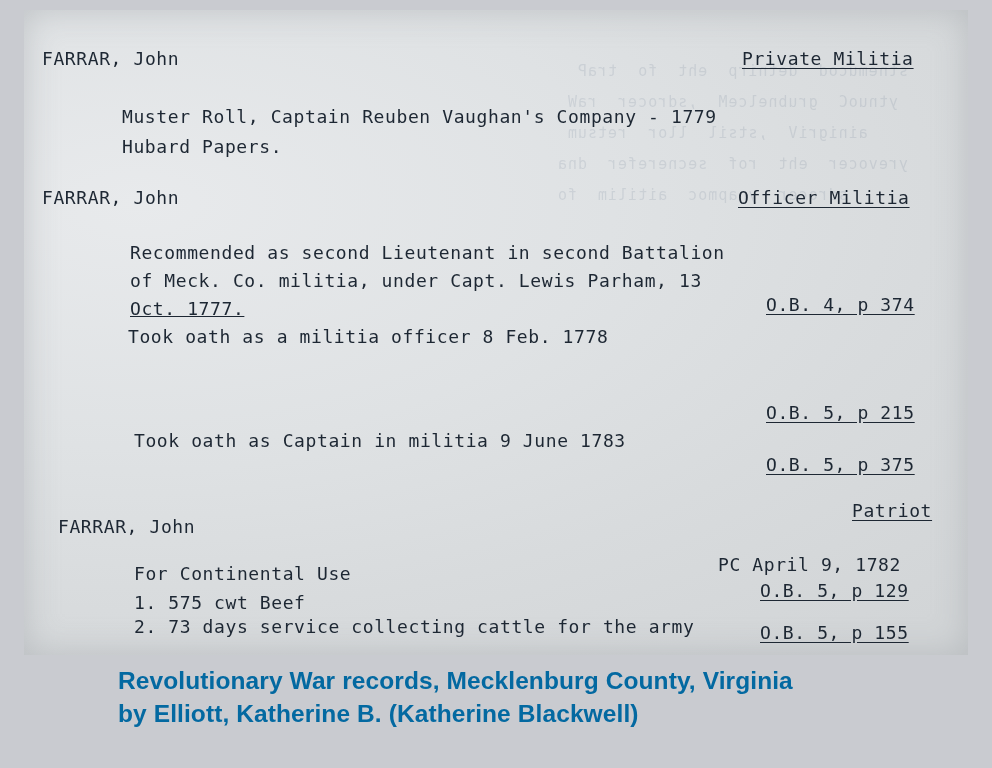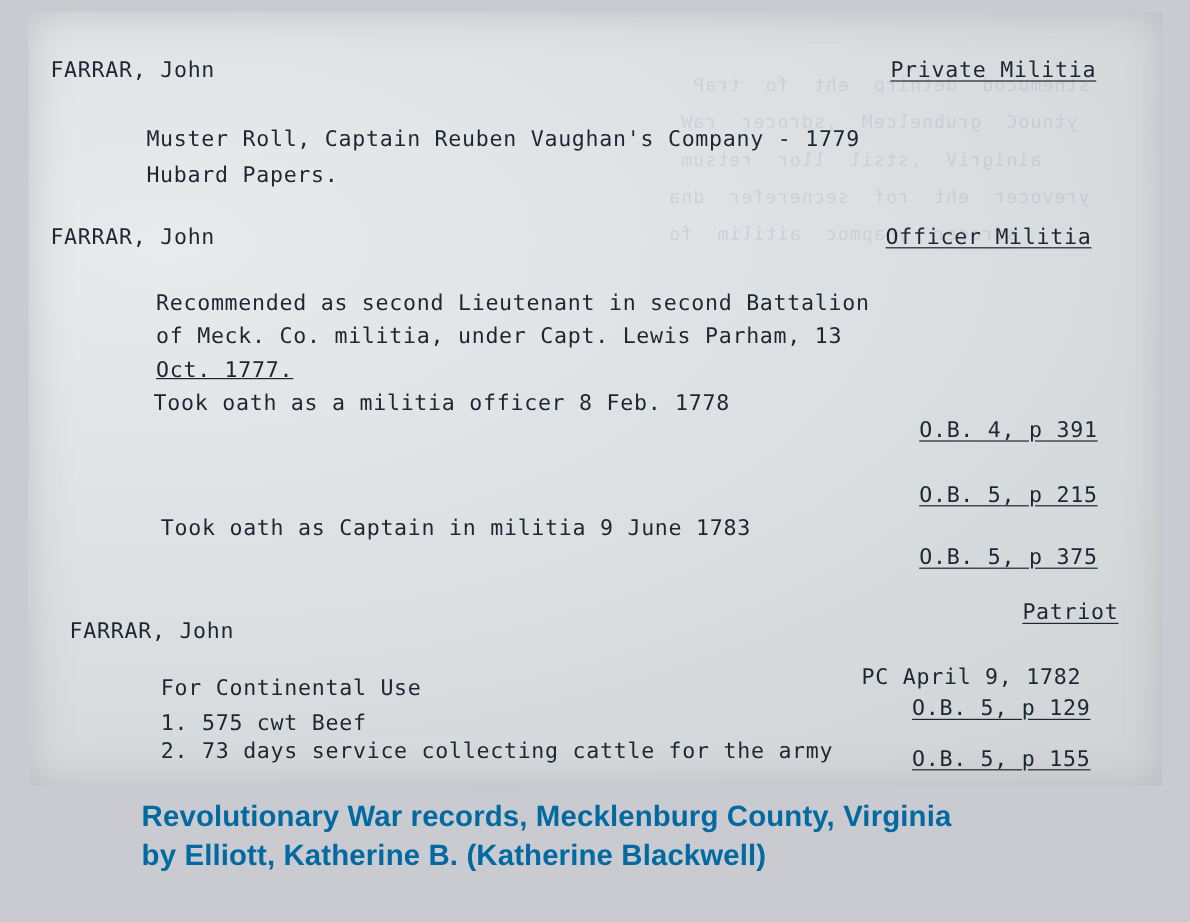--- a/index.html
+++ b/index.html
@@ -97,23 +97,23 @@
 
       <div class="ln" style="left:98px; top:96px;">Muster Roll, Captain Reuben Vaughan's Company - 1779</div>
       <div class="ln" style="left:98px; top:126px;">Hubard Papers.</div>
 
       <div class="ln" style="left:18px; top:177px;">FARRAR, John</div>
       <div class="ln" style="left:106px; top:232px;">Recommended as second Lieutenant in second Battalion</div>
 
       <div class="ln ul" style="left:714px; top:177px;">Officer Militia</div>
       <div class="ln" style="left:106px; top:260px;">of Meck. Co. militia, under Capt. Lewis Parham, 13</div>
       <div class="ln" style="left:106px; top:288px;text-decoration:underline;">Oct. 1777.</div>
+      <div class="ln ul" style="left:742px; top:284px;">O.B. 4, p 374</div>
 
       <div class="ln" style="left:104px; top:316px;">Took oath as a militia officer 8 Feb. 1778</div>
-      <div class="ln ul" style="left:742px; top:338px;">O.B. 4, p 391</div>
 
       <div class="ln ul" style="left:742px; top:392px;">O.B. 5, p 215</div>
 
       <div class="ln" style="left:110px; top:420px;">Took oath as Captain in militia 9 June 1783</div>
       <div class="ln ul" style="left:742px; top:444px;">O.B. 5, p 375</div>
 
       <div class="ln ul" style="left:828px; top:490px;">Patriot</div>
       <div class="ln" style="left:34px; top:506px;">FARRAR, John</div>
 
       <div class="ln" style="left:110px; top:553px;">For Continental Use</div>

